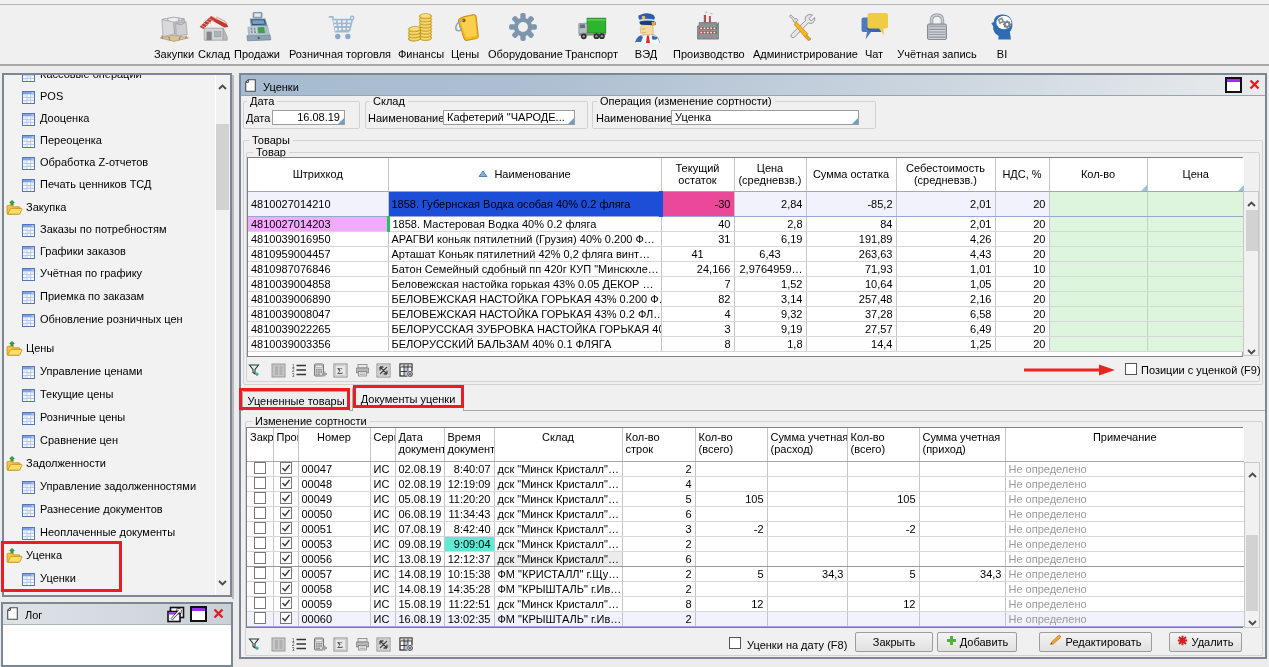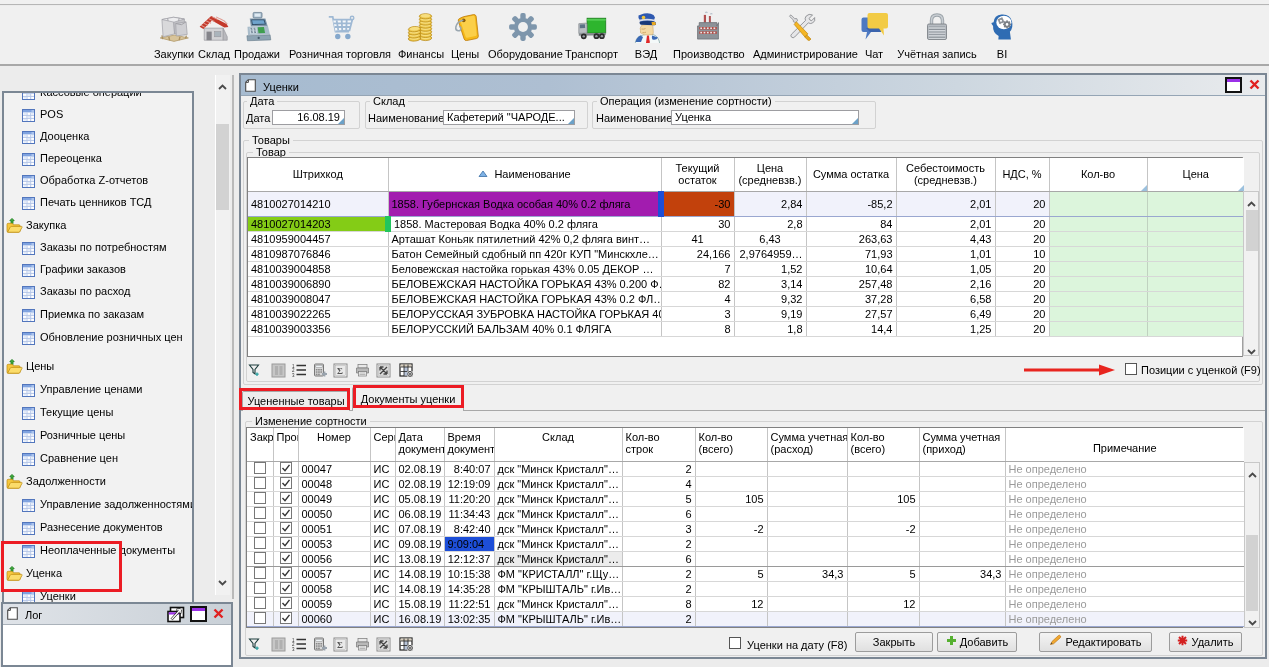--- a/index.html
+++ b/index.html
@@ -300,21 +300,21 @@
             <rect x="20" y="9.7" width="1.6" height="7.6" transform="rotate(0 20.8 13.5)"></rect>
             <rect x="20" y="9.7" width="1.6" height="7.6" transform="rotate(45 20.8 13.5)"></rect>
             <rect x="20" y="9.7" width="1.6" height="7.6" transform="rotate(90 20.8 13.5)"></rect>
             <rect x="20" y="9.7" width="1.6" height="7.6" transform="rotate(135 20.8 13.5)"></rect>
           </g>
           <circle cx="20.8" cy="13.5" r="1.2" fill="#fff"></circle>
         </g>
       </svg>
       <div class="lbl" style="">BI</div>
     </div>
-<div class="abs" style="left:2px;top:91px;width:192px;height:524px;background:#f2f2f2;border:2px solid #7b8794;overflow:hidden">
+<div class="abs" style="left:2px;top:73px;width:230px;height:524px;background:#f2f2f2;border:2px solid #7b8794;overflow:hidden">
 <div class="abs" style="left:17px;top:-7px"><svg width="15" height="15" viewBox="0 0 15 15">
           <rect x="1.5" y="1.5" width="12" height="12" fill="#fff" stroke="#5276bd" stroke-width="1"></rect>
           <rect x="2" y="2" width="11" height="2.4" fill="#7fa3e0"></rect>
           <rect x="10.5" y="2" width="2.5" height="2.4" fill="#a9c2ec"></rect>
           <g stroke="#b4c6e8" stroke-width="1">
             <path d="M6 4.5 L6 13 M9.7 4.5 L9.7 13 M2 7.4 L13 7.4 M2 10.4 L13 10.4"></path>
           </g>
           <g fill="#dfe9f8">
             <rect x="2.5" y="5" width="2.8" height="1.8"></rect>
             <rect x="10.4" y="5" width="2.2" height="1.8"></rect>
@@ -441,21 +441,21 @@
           <g stroke="#b4c6e8" stroke-width="1">
             <path d="M6 4.5 L6 13 M9.7 4.5 L9.7 13 M2 7.4 L13 7.4 M2 10.4 L13 10.4"></path>
           </g>
           <g fill="#dfe9f8">
             <rect x="2.5" y="5" width="2.8" height="1.8"></rect>
             <rect x="10.4" y="5" width="2.2" height="1.8"></rect>
             <rect x="6.7" y="8" width="2.4" height="1.8"></rect>
             <rect x="2.5" y="11" width="2.8" height="1.6"></rect>
           </g>
         </svg></div>
-<div class="tree-lbl" style="left:36px;top:192px">Заказы по расход</div>
+<div class="tree-lbl" style="left:36px;top:192px">Учётная по графику</div>
 <div class="abs" style="left:17px;top:215px"><svg width="15" height="15" viewBox="0 0 15 15">
           <rect x="1.5" y="1.5" width="12" height="12" fill="#fff" stroke="#5276bd" stroke-width="1"></rect>
           <rect x="2" y="2" width="11" height="2.4" fill="#7fa3e0"></rect>
           <rect x="10.5" y="2" width="2.5" height="2.4" fill="#a9c2ec"></rect>
           <g stroke="#b4c6e8" stroke-width="1">
             <path d="M6 4.5 L6 13 M9.7 4.5 L9.7 13 M2 7.4 L13 7.4 M2 10.4 L13 10.4"></path>
           </g>
           <g fill="#dfe9f8">
             <rect x="2.5" y="5" width="2.8" height="1.8"></rect>
             <rect x="10.4" y="5" width="2.2" height="1.8"></rect>
@@ -701,36 +701,47 @@
             <th style="height:33px;border-right:1px solid #c5c5c5;border-bottom:1px solid #a8a8a8;text-align:center;vertical-align:middle;background:#fff;position:relative">Текущий<br>остаток</th>
             <th style="height:33px;border-right:1px solid #c5c5c5;border-bottom:1px solid #a8a8a8;text-align:center;vertical-align:middle;background:#fff;position:relative">Цена<br>(средневзв.)</th>
             <th style="height:33px;border-right:1px solid #c5c5c5;border-bottom:1px solid #a8a8a8;text-align:center;vertical-align:middle;background:#fff;position:relative">Сумма остатка</th>
             <th style="height:33px;border-right:1px solid #c5c5c5;border-bottom:1px solid #a8a8a8;text-align:center;vertical-align:middle;background:#fff;position:relative">Себестоимость<br>(средневзв.)</th>
             <th style="height:33px;border-right:1px solid #c5c5c5;border-bottom:1px solid #a8a8a8;text-align:center;vertical-align:middle;background:#fff;position:relative">НДС, %</th>
             <th style="height:33px;border-right:1px solid #c5c5c5;border-bottom:1px solid #a8a8a8;text-align:center;vertical-align:middle;background:#fff;position:relative">Кол-во<div class="tri" style="border-bottom-color:#9cc1de"></div></th>
             <th style="height:33px;border-right:1px solid #c5c5c5;border-bottom:1px solid #a8a8a8;text-align:center;vertical-align:middle;background:#fff;position:relative;border-right:none">Цена<div class="tri" style="border-bottom-color:#9cc1de"></div></th>
           </tr>
 <tr>
             <td style="height:15px;border-right:1px solid #c5c5c5;border-bottom:1px solid #9aa7d0;background:#f1f2fb;border-top:1px solid #9aa7d0">4810027014210</td>
-            <td style="height:22px;border-right:6px solid #1d4ed8;border-bottom:1px solid #9aa7d0;background:#a21caf;border-top:1px solid #9aa7d0">1858. Губернская Водка особая 40% 0.2 фляга</td>
-            <td style="height:25px;border-right:1px solid #c5c5c5;border-bottom:1px solid #9aa7d0;background:#c2410c;border-top:1px solid #9aa7d0;text-align:right">-30</td>
+            <td style="height:22px;border-right:4px solid #1d4ed8;border-bottom:1px solid #9aa7d0;background:#1d4ed8;border-top:1px solid #9aa7d0">1858. Губернская Водка особая 40% 0.2 фляга</td>
+            <td style="height:25px;border-right:1px solid #c5c5c5;border-bottom:1px solid #9aa7d0;background:#ec4899;border-top:1px solid #9aa7d0;text-align:right">-30</td>
             <td style="height:15px;border-right:1px solid #c5c5c5;border-bottom:1px solid #9aa7d0;background:#f1f2fb;border-top:1px solid #9aa7d0;text-align:right">2,84</td>
             <td style="height:15px;border-right:1px solid #c5c5c5;border-bottom:1px solid #9aa7d0;background:#f1f2fb;border-top:1px solid #9aa7d0;text-align:right">-85,2</td>
             <td style="height:15px;border-right:1px solid #c5c5c5;border-bottom:1px solid #9aa7d0;background:#f1f2fb;border-top:1px solid #9aa7d0;text-align:right">2,01</td>
             <td style="height:15px;border-right:1px solid #c5c5c5;border-bottom:1px solid #9aa7d0;background:#f1f2fb;border-top:1px solid #9aa7d0;text-align:right">20</td>
             <td style="height:15px;border-right:1px solid #c0d2c0;border-bottom:1px solid #9aa7d0;background:#dcf5dc;border-top:1px solid #9aa7d0"></td>
             <td style="height:15px;border-right:1px solid #c0d2c0;border-bottom:1px solid #9aa7d0;background:#dcf5dc;border-top:1px solid #9aa7d0;border-right:none"></td>
           </tr>
 <tr>
-            <td style="height:15px;border-right:6px solid #22c55e;border-bottom:1px solid #d7d7d7;background:#84cc16">4810027014203</td>
+            <td style="height:15px;border-right:3px solid #22c55e;border-bottom:1px solid #d7d7d7;background:#f0abfc">4810027014203</td>
             <td style="height:15px;border-right:1px solid #c5c5c5;border-bottom:1px solid #d7d7d7;background:#fff">1858. Мастеровая Водка 40% 0.2 фляга</td>
-            <td style="height:15px;border-right:1px solid #c5c5c5;border-bottom:1px solid #d7d7d7;background:#fff;text-align:right">30</td>
+            <td style="height:15px;border-right:1px solid #c5c5c5;border-bottom:1px solid #d7d7d7;background:#fff;text-align:right">40</td>
             <td style="height:15px;border-right:1px solid #c5c5c5;border-bottom:1px solid #d7d7d7;background:#fff;text-align:right">2,8</td>
             <td style="height:15px;border-right:1px solid #c5c5c5;border-bottom:1px solid #d7d7d7;background:#fff;text-align:right">84</td>
             <td style="height:15px;border-right:1px solid #c5c5c5;border-bottom:1px solid #d7d7d7;background:#fff;text-align:right">2,01</td>
+            <td style="height:15px;border-right:1px solid #c5c5c5;border-bottom:1px solid #d7d7d7;background:#fff;text-align:right">20</td>
+            <td style="height:15px;border-right:1px solid #c0d2c0;border-bottom:1px solid #d7d7d7;background:#dcf5dc"></td>
+            <td style="height:15px;border-right:1px solid #c0d2c0;border-bottom:1px solid #d7d7d7;background:#dcf5dc;border-right:none"></td>
+          </tr>
+<tr>
+            <td style="height:15px;border-right:1px solid #c5c5c5;border-bottom:1px solid #d7d7d7;background:#fff">4810039016950</td>
+            <td style="height:15px;border-right:1px solid #c5c5c5;border-bottom:1px solid #d7d7d7;background:#fff">АРАГВИ коньяк пятилетний (Грузия) 40% 0.200 Ф…</td>
+            <td style="height:15px;border-right:1px solid #c5c5c5;border-bottom:1px solid #d7d7d7;background:#fff;text-align:right">31</td>
+            <td style="height:15px;border-right:1px solid #c5c5c5;border-bottom:1px solid #d7d7d7;background:#fff;text-align:right">6,19</td>
+            <td style="height:15px;border-right:1px solid #c5c5c5;border-bottom:1px solid #d7d7d7;background:#fff;text-align:right">191,89</td>
+            <td style="height:15px;border-right:1px solid #c5c5c5;border-bottom:1px solid #d7d7d7;background:#fff;text-align:right">4,26</td>
             <td style="height:15px;border-right:1px solid #c5c5c5;border-bottom:1px solid #d7d7d7;background:#fff;text-align:right">20</td>
             <td style="height:15px;border-right:1px solid #c0d2c0;border-bottom:1px solid #d7d7d7;background:#dcf5dc"></td>
             <td style="height:15px;border-right:1px solid #c0d2c0;border-bottom:1px solid #d7d7d7;background:#dcf5dc;border-right:none"></td>
           </tr>
 <tr>
             <td style="height:15px;border-right:1px solid #c5c5c5;border-bottom:1px solid #d7d7d7;background:#fff">4810959004457</td>
             <td style="height:15px;border-right:1px solid #c5c5c5;border-bottom:1px solid #d7d7d7;background:#fff">Арташат Коньяк пятилетний 42% 0,2 фляга винт…</td>
             <td style="height:15px;border-right:1px solid #c5c5c5;border-bottom:1px solid #d7d7d7;background:#fff;text-align:center">41</td>
             <td style="height:15px;border-right:1px solid #c5c5c5;border-bottom:1px solid #d7d7d7;background:#fff;text-align:center">6,43</td>
             <td style="height:15px;border-right:1px solid #c5c5c5;border-bottom:1px solid #d7d7d7;background:#fff;text-align:right">263,63</td>
@@ -911,21 +922,21 @@
             <th style="height:33px;border-right:1px solid #c5c5c5;border-bottom:1px solid #a8a8a8;background:#fff;vertical-align:top;padding-top:3px;text-align:left;text-align:center">Номер</th>
             <th style="height:33px;border-right:1px solid #c5c5c5;border-bottom:1px solid #a8a8a8;background:#fff;vertical-align:top;padding-top:3px;text-align:left">Серия</th>
             <th style="height:33px;border-right:1px solid #c5c5c5;border-bottom:1px solid #a8a8a8;background:#fff;vertical-align:top;padding-top:3px;text-align:left">Дата<br>документ</th>
             <th style="height:33px;border-right:1px solid #c5c5c5;border-bottom:1px solid #a8a8a8;background:#fff;vertical-align:top;padding-top:3px;text-align:left">Время<br>документ</th>
             <th style="height:33px;border-right:1px solid #c5c5c5;border-bottom:1px solid #a8a8a8;background:#fff;vertical-align:top;padding-top:3px;text-align:left;text-align:center">Склад</th>
             <th style="height:33px;border-right:1px solid #c5c5c5;border-bottom:1px solid #a8a8a8;background:#fff;vertical-align:top;padding-top:3px;text-align:left">Кол-во<br>строк</th>
             <th style="height:33px;border-right:1px solid #c5c5c5;border-bottom:1px solid #a8a8a8;background:#fff;vertical-align:top;padding-top:3px;text-align:left">Кол-во<br>(всего)</th>
             <th style="height:33px;border-right:1px solid #c5c5c5;border-bottom:1px solid #a8a8a8;background:#fff;vertical-align:top;padding-top:3px;text-align:left">Сумма учетная<br>(расход)</th>
             <th style="height:33px;border-right:1px solid #c5c5c5;border-bottom:1px solid #a8a8a8;background:#fff;vertical-align:top;padding-top:3px;text-align:left">Кол-во<br>(всего)</th>
             <th style="height:33px;border-right:1px solid #c5c5c5;border-bottom:1px solid #a8a8a8;background:#fff;vertical-align:top;padding-top:3px;text-align:left">Сумма учетная<br>(приход)</th>
-            <th style="height:33px;border-right:1px solid #c5c5c5;border-bottom:1px solid #a8a8a8;background:#fff;vertical-align:top;padding-top:14px;text-align:left;text-align:center;border-right:none">Примечание</th>
+            <th style="height:33px;border-right:1px solid #c5c5c5;border-bottom:1px solid #a8a8a8;background:#fff;vertical-align:top;padding-top:3px;text-align:left;text-align:center;border-right:none">Примечание</th>
           </tr>
 <tr>
             <td style="height:14px;border-right:1px solid #c5c5c5;border-bottom:1px solid #d7d7d7;background:#fff;text-align:center;padding:0"><svg width="12" height="12" viewBox="0 0 12 12">
                 <rect x=".5" y=".5" width="11" height="11" fill="#fff" stroke="#777"></rect>
               </svg></td>
             <td style="height:14px;border-right:1px solid #c5c5c5;border-bottom:1px solid #d7d7d7;background:#fff;text-align:center;padding:0"><svg width="12" height="12" viewBox="0 0 12 12">
                 <rect x=".5" y=".5" width="11" height="11" fill="#fff" stroke="#777"></rect>
                 <path d="M2.5 6 L5 8.7 L9.5 2.8" fill="none" stroke="#333" stroke-width="1.4"></path>
               </svg></td>
             <td style="height:14px;border-right:1px solid #c5c5c5;border-bottom:1px solid #d7d7d7;background:#fff">00047</td>
@@ -1024,21 +1035,21 @@
             <td style="height:14px;border-right:1px solid #c5c5c5;border-bottom:1px solid #d7d7d7;background:#fff;text-align:center;padding:0"><svg width="12" height="12" viewBox="0 0 12 12">
                 <rect x=".5" y=".5" width="11" height="11" fill="#fff" stroke="#777"></rect>
               </svg></td>
             <td style="height:14px;border-right:1px solid #c5c5c5;border-bottom:1px solid #d7d7d7;background:#fff;text-align:center;padding:0"><svg width="12" height="12" viewBox="0 0 12 12">
                 <rect x=".5" y=".5" width="11" height="11" fill="#fff" stroke="#777"></rect>
                 <path d="M2.5 6 L5 8.7 L9.5 2.8" fill="none" stroke="#333" stroke-width="1.4"></path>
               </svg></td>
             <td style="height:14px;border-right:1px solid #c5c5c5;border-bottom:1px solid #d7d7d7;background:#fff">00053</td>
             <td style="height:14px;border-right:1px solid #c5c5c5;border-bottom:1px solid #d7d7d7;background:#fff">ИС</td>
             <td style="height:14px;border-right:1px solid #c5c5c5;border-bottom:1px solid #d7d7d7;background:#fff;text-align:right">09.08.19</td>
-            <td style="height:14px;border-right:1px solid #c5c5c5;border-bottom:1px solid #d7d7d7;background:#1d4ed8;text-align:left">9:09:04</td>
+            <td style="height:14px;border-right:1px solid #c5c5c5;border-bottom:1px solid #d7d7d7;background:#5eead4;text-align:right">9:09:04</td>
             <td style="height:14px;border-right:1px solid #c5c5c5;border-bottom:1px solid #d7d7d7;background:#fff">дск "Минск Кристалл"…</td>
             <td style="height:14px;border-right:1px solid #c5c5c5;border-bottom:1px solid #d7d7d7;background:#fff;text-align:right">2</td>
             <td style="height:14px;border-right:1px solid #c5c5c5;border-bottom:1px solid #d7d7d7;background:#fff;text-align:right"></td>
             <td style="height:14px;border-right:1px solid #c5c5c5;border-bottom:1px solid #d7d7d7;background:#fff;text-align:right"></td>
             <td style="height:14px;border-right:1px solid #c5c5c5;border-bottom:1px solid #d7d7d7;background:#fff;text-align:right"></td>
             <td style="height:14px;border-right:1px solid #c5c5c5;border-bottom:1px solid #d7d7d7;background:#fff;text-align:right"></td>
             <td style="height:14px;border-right:1px solid #c5c5c5;border-bottom:1px solid #d7d7d7;background:#fff;border-right:none;color:#9a9a9a">Не определено</td>
           </tr>
 <tr>
             <td style="height:14px;border-right:1px solid #c5c5c5;border-bottom:1px solid #d7d7d7;background:#fff;border-bottom:1px solid #9a9a9a;border-top:1px solid #9a9a9a;text-align:center;padding:0"><svg width="12" height="12" viewBox="0 0 12 12">

